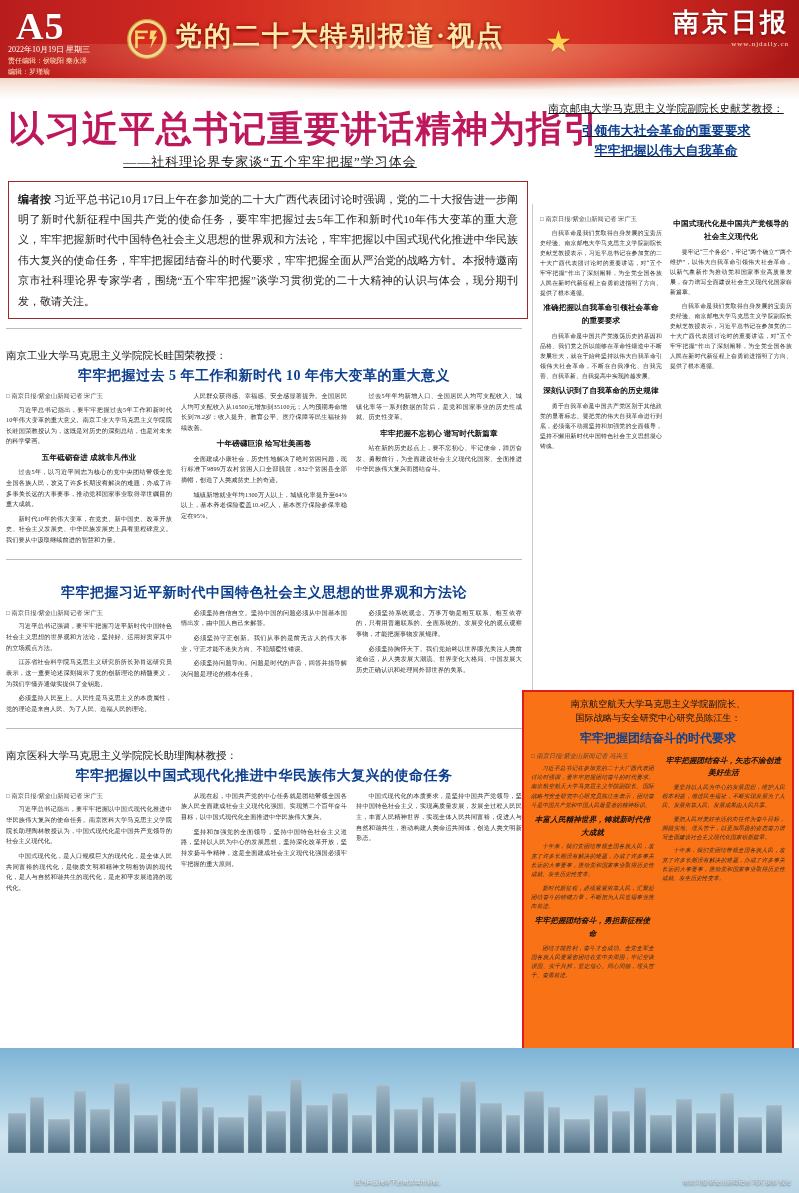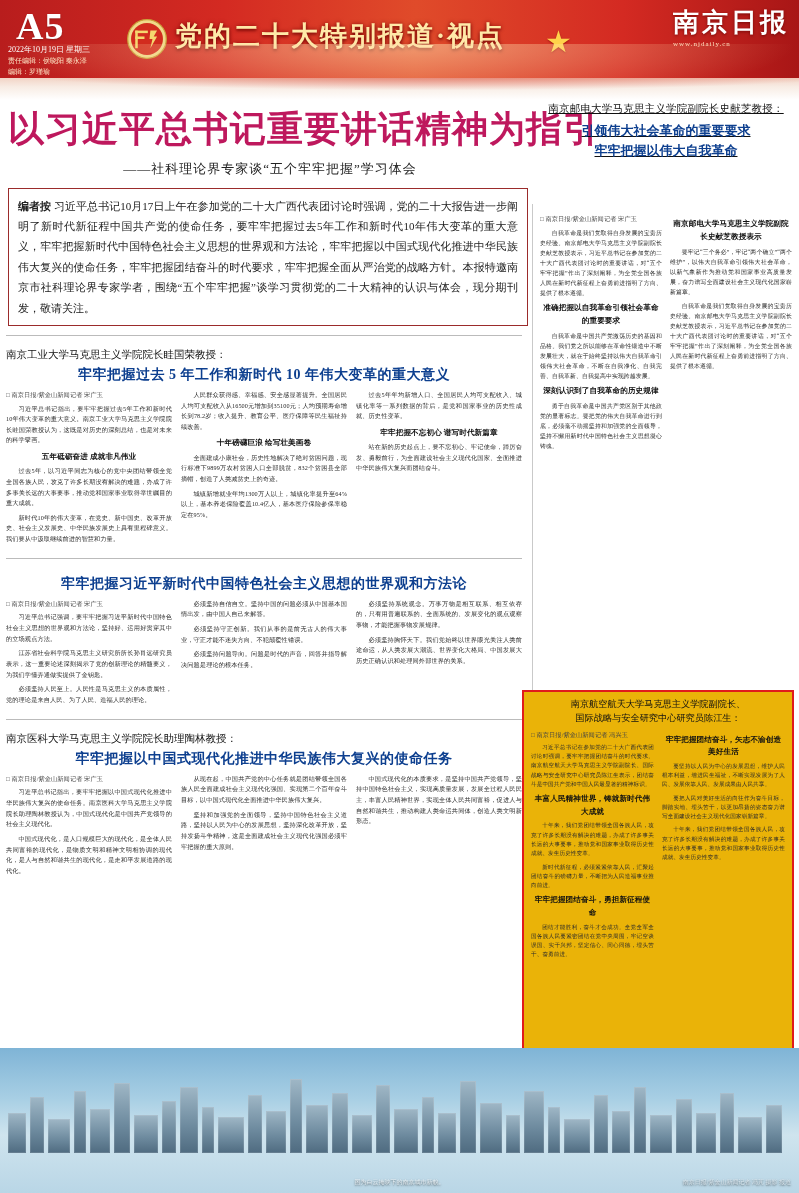--- a/index.html
+++ b/index.html
@@ -55,21 +55,21 @@
     text-shadow: 0 0 4px rgba(120,0,0,.8), 0 2px 3px rgba(90,0,0,.6);
     white-space:nowrap;
   }
   .star-deco {
     position:absolute; left:545px; top:24px;
     color:#ffd24a; font-size:30px;
     text-shadow:0 1px 2px rgba(120,0,0,.6);
   }
   .nameplate {
     position:absolute; right:10px; top:10px;
-    text-align:left;
+    text-align:right;
   }
   .nameplate .np-title{
     font-size:26px; font-weight:bold; color:#ffffff;
     letter-spacing:3px; line-height:1;
     font-family:"Liberation Serif", serif;
     text-shadow:0 1px 3px rgba(90,0,0,.7);
   }
   .nameplate .np-url{
     margin-top:4px;
     font-size:7px; color:#ffe0c0; letter-spacing:1px;
@@ -98,25 +98,25 @@
   }
   .hl1, .hl2 {
     font-size:36px;
     font-weight:bold;
     color:#be185d;
     letter-spacing:1px;
     line-height:1.3;
     white-space:nowrap;
   }
   .hl-sub{
-    margin-top:7px;
     text-align:center;
     font-size:13px;
     color:#222;
     letter-spacing:1px;
+    text-decoration:underline;
   }
 
   
   .tr-block{
     position:absolute;
     left:540px; top:2px; width:252px;text-decoration:underline;
   }
   .tr-author{
     font-size:10.5px; text-align:center; color:#111; letter-spacing:.2px;
   }
@@ -136,21 +136,21 @@
   }
   .editor-note .en-text{
     font-size:11px; line-height:1.85; color:#222; text-align:justify;
   }
   .editor-note .en-lead{ font-weight:bold; }
 
   
   .sec-head{
     margin-top:9px;
     border-top:1px solid #bbb;
-    padding-top:12px;
+    padding-top:20px;
   }
   .sec-author{ font-size:10.5px; color:#111; }
   .sec-title{
     margin-top:4px; text-align:center;
     font-size:14px; font-weight:bold; color:#0d3f8f; letter-spacing:.5px;
   }
 
   .cols-3{
     display:flex; gap:9px; margin-top:6px;
   }
@@ -178,31 +178,31 @@
   }
   .rail .cols-2{ gap:8px; }
   .rail .body-text{ font-size:5.9px; line-height:1.7; }
 
   
   .boxed{
     position:absolute;
     left:522px; top:590px; width:272px; height:440px;
     border:2px solid #e01b1b;
     padding:6px 7px;
-    background:#eab308;
+    background:#f97316;
   }
   .boxed .bx-author{
     font-size:9.2px; text-align:center; line-height:1.5; color:#111;
   }
   .boxed .bx-title{
     margin-top:4px; text-align:center;
     font-size:12px; font-weight:bold; color:#0d3f8f;
   }
   .boxed .cols-2{ margin-top:4px; gap:8px; }
-  .boxed .body-text{ font-size:5.6px; line-height:1.66; }
+  .boxed .body-text{ font-size:5.6px; line-height:1.66;font-style:italic; }
 
   
   .lower-left{ width:516px; }
 
   
   .photo{
     position:absolute;
     left:0; bottom:0; width:799px; height:145px;
     overflow:hidden;
   }
@@ -368,32 +368,33 @@
     <div class="cols-2">
       <div class="body-text">
         <div class="byline-sm">□ 南京日报/紫金山新闻记者  宋广玉</div>
         <p>自我革命是我们党取得自身发展的宝贵历史经验。南京邮电大学马克思主义学院副院长史献芝教授表示，习近平总书记在参加党的二十大广西代表团讨论时的重要讲话，对“五个牢牢把握”作出了深刻阐释，为全党全国各族人民在新时代新征程上奋勇前进指明了方向、提供了根本遵循。</p>
         <div class="sub-h">准确把握以自我革命引领社会革命的重要要求</div>
         <p>自我革命是中国共产党激荡历史的基因和品格。我们党之所以能够在革命性锻造中不断发展壮大，就在于始终坚持以伟大自我革命引领伟大社会革命，不断在自我净化、自我完善、自我革新、自我提高中实现跨越发展。</p>
         <div class="sub-h">深刻认识到了自我革命的历史规律</div>
         <p>勇于自我革命是中国共产党区别于其他政党的显著标志。要把党的伟大自我革命进行到底，必须毫不动摇坚持和加强党的全面领导，坚持不懈用新时代中国特色社会主义思想凝心铸魂。</p>
       </div>
       <div class="body-text">
-        <div class="sub-h">南京邮电大学马克思主义学院副院长史献芝教授表示</div>
+        <div class="sub-h">中国式现代化是中国共产党领导的社会主义现代化</div>
         <p>要牢记“三个务必”，牢记“两个确立”“两个维护”，以伟大自我革命引领伟大社会革命，以新气象新作为推动党和国家事业高质量发展，奋力谱写全面建设社会主义现代化国家崭新篇章。</p>
         <p>自我革命是我们党取得自身发展的宝贵历史经验。南京邮电大学马克思主义学院副院长史献芝教授表示，习近平总书记在参加党的二十大广西代表团讨论时的重要讲话，对“五个牢牢把握”作出了深刻阐释，为全党全国各族人民在新时代新征程上奋勇前进指明了方向、提供了根本遵循。</p>
       </div>
     </div>
   </div>
 
   <div class="boxed">
     <div class="bx-author">
       <div>南京航空航天大学马克思主义学院副院长、</div>
       <div>国际战略与安全研究中心研究员陈江生：</div>
     </div>
+    <div class="bx-title">牢牢把握团结奋斗的时代要求</div>
     <div class="cols-2">
       <div class="body-text">
         <div class="byline-sm">□ 南京日报/紫金山新闻记者  冯兴玉</div>
         <p>习近平总书记在参加党的二十大广西代表团讨论时强调，要牢牢把握团结奋斗的时代要求。南京航空航天大学马克思主义学院副院长、国际战略与安全研究中心研究员陈江生表示，团结奋斗是中国共产党和中国人民最显著的精神标识。</p>
         <div class="sub-h">丰富人民精神世界，铸就新时代伟大成就</div>
         <p>十年来，我们党团结带领全国各族人民，攻克了许多长期没有解决的难题，办成了许多事关长远的大事要事，推动党和国家事业取得历史性成就、发生历史性变革。</p>
         <p>新时代新征程，必须紧紧依靠人民，汇聚起团结奋斗的磅礴力量，不断把为人民造福事业推向前进。</p>
         <div class="sub-h">牢牢把握团结奋斗，勇担新征程使命</div>
         <p>团结才能胜利，奋斗才会成功。全党全军全国各族人民要紧密团结在党中央周围，牢记空谈误国、实干兴邦，坚定信心、同心同德，埋头苦干、奋勇前进。</p>
       </div>

